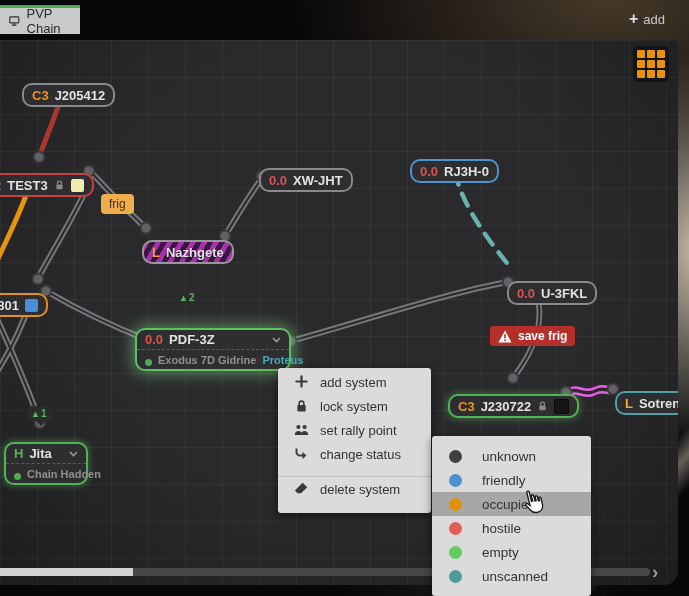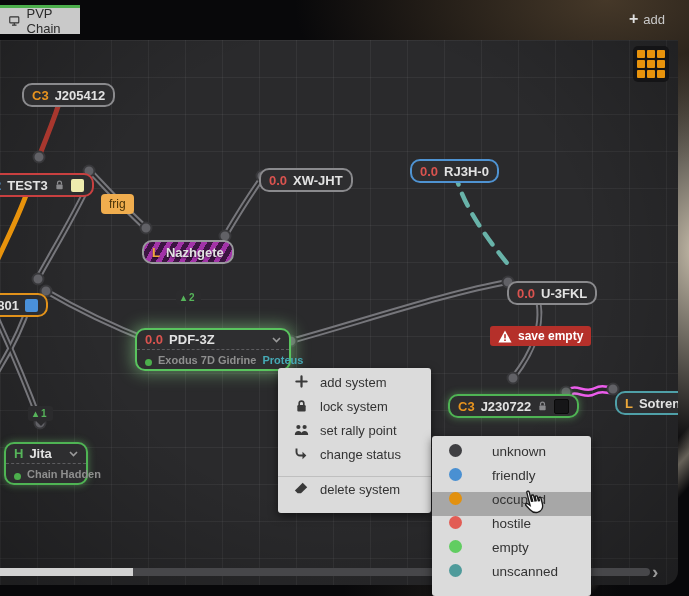--- a/index.html
+++ b/index.html
@@ -88,21 +88,21 @@
   .grid-btn .cells{display:grid;grid-template-columns:repeat(3,8px);grid-template-rows:repeat(3,8px);gap:2px;}
   .grid-btn .cells i{background:#e8930c;border-radius:1px;}
   
   .menu{
     position:absolute;background:#dbdbdb;border-radius:3px;z-index:20;
     box-shadow:0 3px 10px rgba(0,0,0,.55);padding:7px 0;color:#333;font-size:13px;
   }
   .menu-item{display:flex;align-items:flex-start;gap:11px;height:24px;padding:0 15px;cursor:pointer;}
   .menu-item .mi{width:16px;display:flex;justify-content:center;flex:0 0 auto;}
   .menu-sep{border-top:1px solid #bfbfbf;margin:5px 0;}
-  .status-item{display:flex;align-items:flex-start;gap:30px;height:24px;padding:0 17px;font-size:13.5px;cursor:pointer;}
+  .status-item{display:flex;align-items:center;gap:20px;height:24px;padding:0 17px;font-size:13.5px;cursor:pointer;}
   .status-item.active{background:#a7a7a7;}
   .status-dot{width:13px;height:13px;border-radius:50%;flex:0 0 auto;}
   .cursor{position:absolute;z-index:30;pointer-events:none;}
 </style>
 </head>
 <body>
 
 <div class="tab">
   <svg width="15" height="14" viewBox="0 0 14 14">
     <rect x="1" y="1.5" width="12" height="8" rx="1" fill="none" stroke="#333" stroke-width="1.5"></rect>
@@ -272,21 +272,21 @@
   <div class="frig-badge" style="left:101px;top:154px;">
     <span>frig</span>
   </div>
 
   <div class="savemass-badge" style="left:490px;top:286px;">
     <svg width="14" height="13" viewBox="0 0 14 13">
       <path d="M7 .5 L13.6 12.4 H.4 Z" fill="#fff"></path>
       <rect x="6.2" y="4.2" width="1.6" height="4.2" fill="#b5302a"></rect>
       <rect x="6.2" y="9.4" width="1.6" height="1.6" fill="#b5302a"></rect>
     </svg>
-    <span>save empty</span>
+    <span>save frig</span>
   </div>
 
   <div class="hscroll">
     <div class="thumb"></div>
   </div>
   <div class="more-chevron">›</div>
 </div>
 
 <div class="grid-btn">
   <div class="cells">

